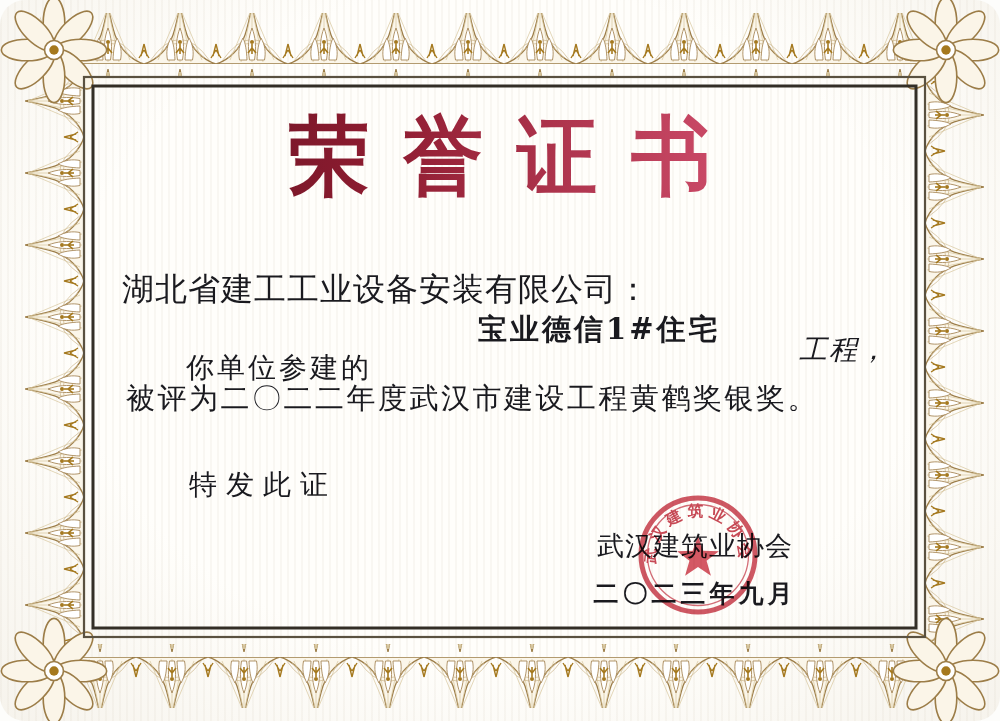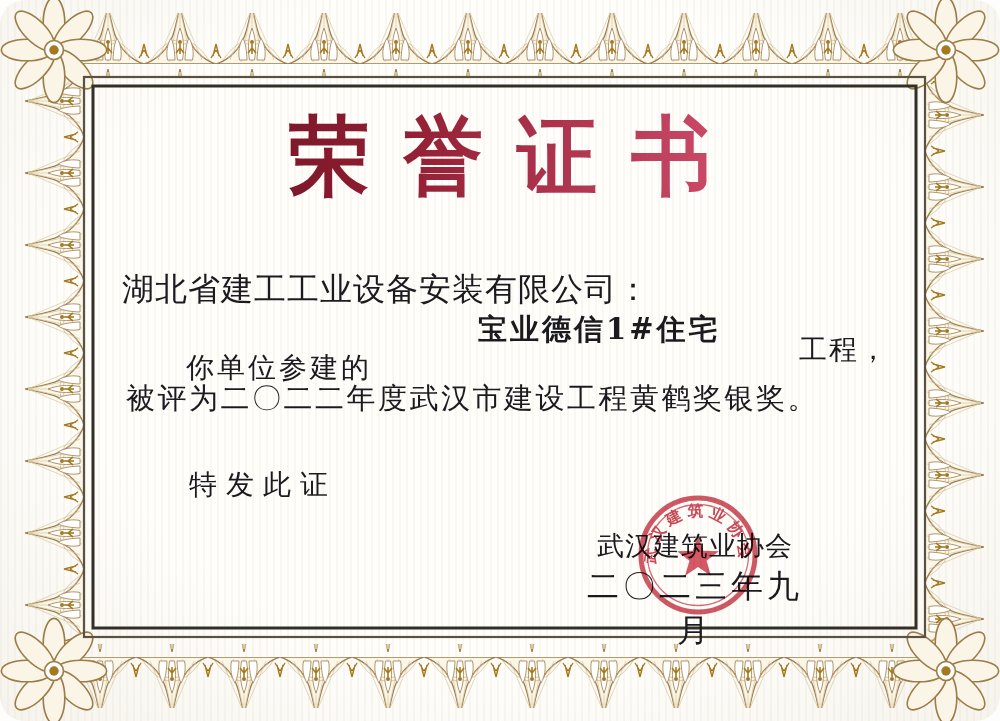--- a/index.html
+++ b/index.html
@@ -27,30 +27,30 @@
     letter-spacing:34px;text-indent:34px;
     background:linear-gradient(90deg,#58101f 8%,#8e1c30 38%,#c74764 70%,#ee86a0 98%);
     -webkit-background-clip:text;background-clip:text;
     color:transparent;
     text-shadow:none;
     transform:scaleY(1.08);
   }
   .recipient{left:122px;top:256px;font-size:32px;font-weight:normal;letter-spacing:1px;margin-top:12px;}
   .body1-prefix{left:186px;top:349px;font-size:28px;letter-spacing:3px;font-weight:500;}
   .project{left:478px;top:310px;font-size:29px;letter-spacing:3px;font-weight:bold;}
-  .body1-suffix{left:799px;top:331px;font-size:28px;letter-spacing:2px;font-weight:500;}
+  .body1-suffix{left:799px;top:331px;font-size:28px;letter-spacing:2px;font-weight:500;font-style:italic;}
   .body2{left:126px;top:379px;font-size:29px;letter-spacing:2.5px;font-weight:500;}
   .issue{left:189px;top:466px;font-size:28px;letter-spacing:9px;font-weight:500;}
 
   .signature{
     position:absolute;left:570px;top:528px;width:250px;
     text-align:center;color:#1a1a1f;z-index:2;
   }
   .signature .issuer{font-size:27px;letter-spacing:1px;font-weight:500;}
-  .signature .date{font-size:32px;letter-spacing:4px;font-weight:400;margin-top:1px;}
+  .signature .date{font-size:25px;letter-spacing:4px;font-weight:700;margin-top:13px;}
 
   .seal{
     position:absolute;left:623px;top:480px;width:150px;height:150px;
     z-index:3;mix-blend-mode:multiply;opacity:.92;
   }
 </style>
 </head>
 <body>
 
 <div class="page">

